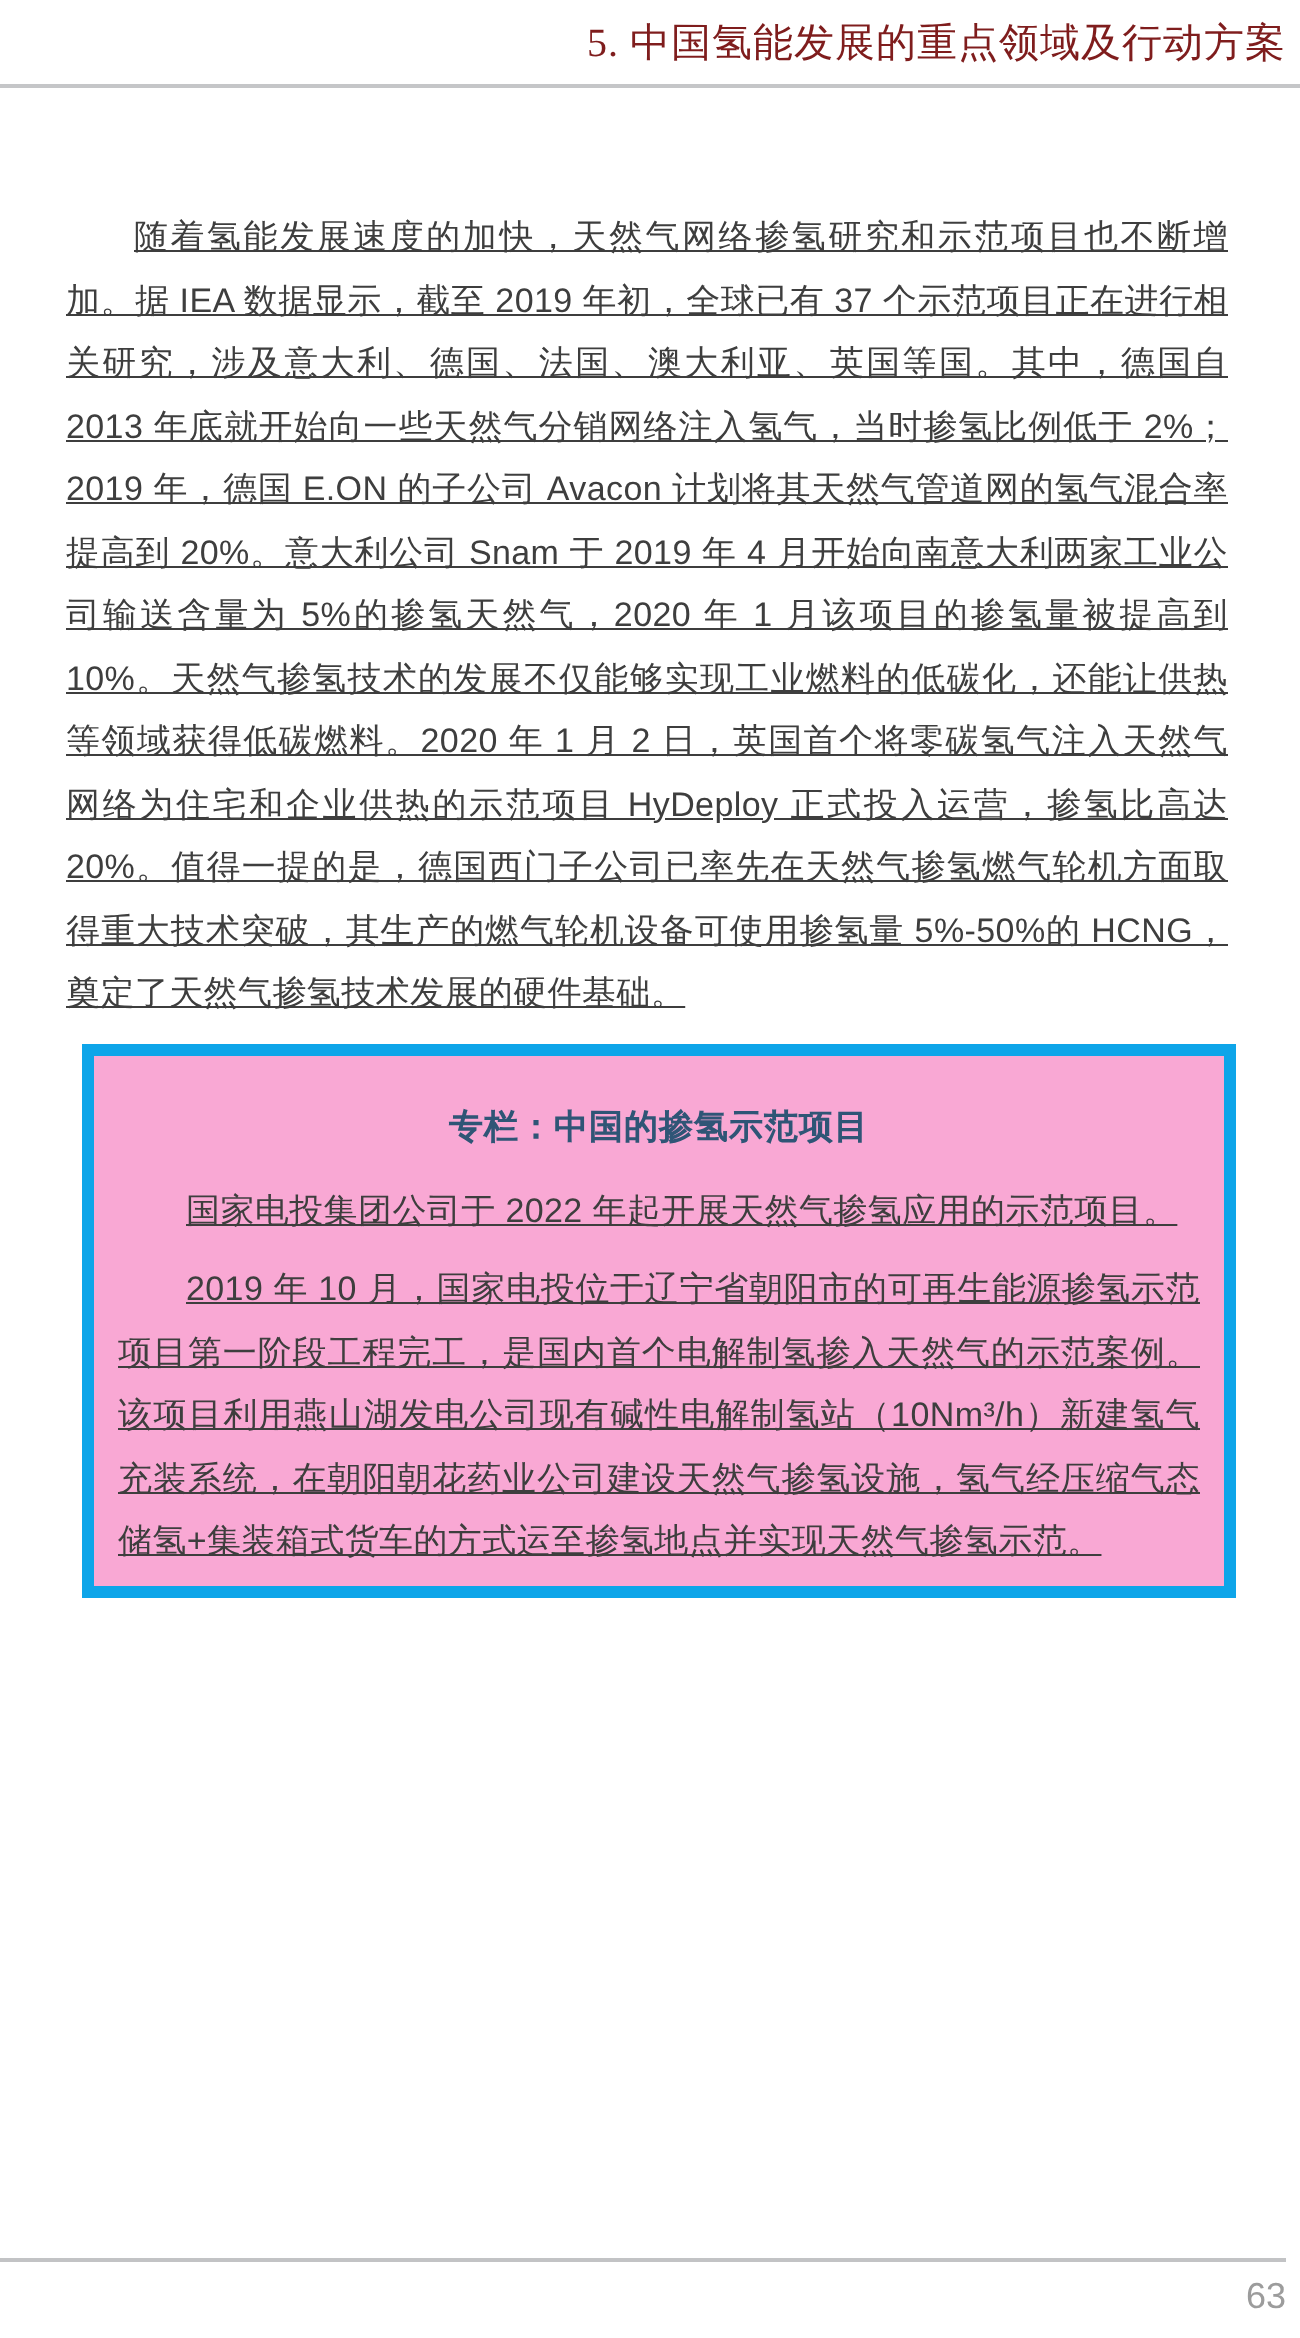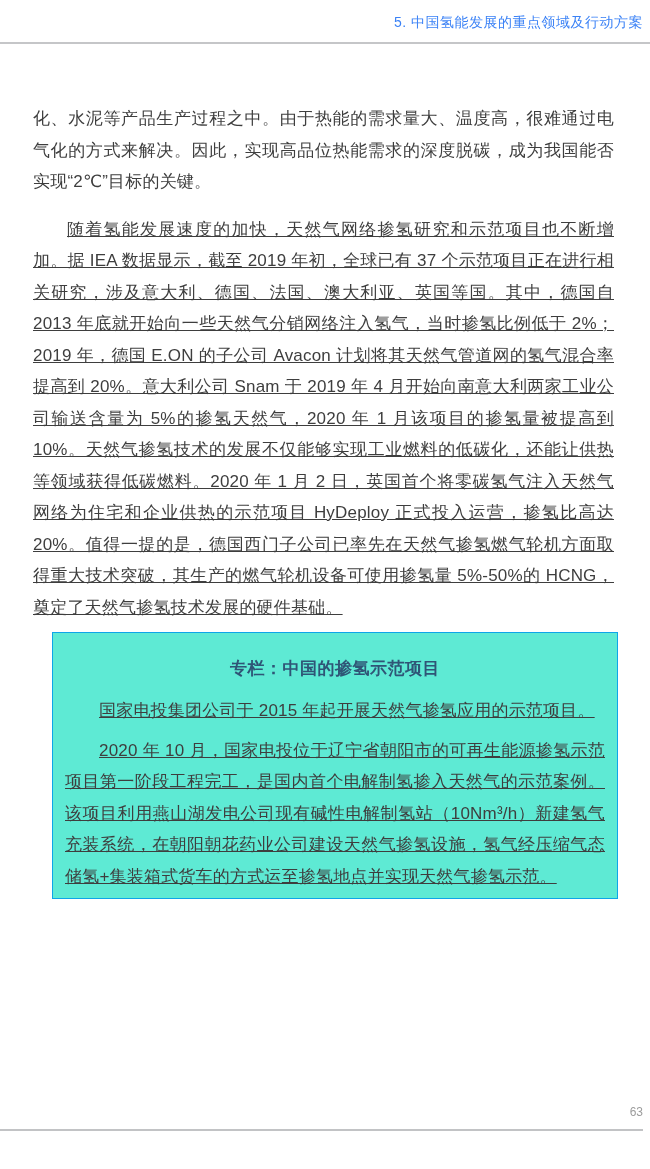--- a/index.html
+++ b/index.html
@@ -15,25 +15,26 @@
     overflow: hidden;
     font-family: "Liberation Sans", "DejaVu Sans", sans-serif;
     color: #3e3e3e;
   }
 
   
   .header-title {
     position: absolute;
     top: 11px;
     right: 7px;
-    font-size: 14px;
+    font-size: 20px;
     line-height: 22px;
     letter-spacing: 0.5px;
-    color: #3b82f6;
+    color: #7f1d1d;
     white-space: nowrap;
+    font-family: Liberation Serif, serif;
   }
   .header-rule {
     position: absolute;
     top: 42px;
     left: 0;
     width: 650px;
     height: 2px;
     background: #c5c6c8;
   }
 
@@ -53,25 +54,25 @@
     color: #3e3e3e;
     letter-spacing: 0.2px;
   }
   .para.indent { text-indent: 2em; text-decoration: underline; }
   .para + .para { margin-top: 16px; }
 
   
   .callout {
     box-sizing: border-box;
     margin-top: 9px;
-    margin-left: 19px;
+    margin-left: 8px;
     margin-right: -4px;
-    border: 1px solid #0ea5e9;
+    border: 6px solid #0ea5e9;
     padding: 16px 12px 6px 12px;
-    background: #5eead4;
+    background: #f9a8d4;
   }
   .callout-title {
     margin: 8px 0 14px 0;
     font-size: 17px;
     line-height: 24px;
     font-weight: bold;
     text-align: center;
     color: #2f5576;
     letter-spacing: 0.5px;
   }
@@ -82,47 +83,46 @@
   .footer-rule {
     position: absolute;
     top: 1129px;
     left: 0;
     width: 643px;
     height: 2px;
     background: #c2c3c5;
   }
   .page-number {
     position: absolute;
-    top: 1102px;
+    top: 1138px;
     right: 7px;
-    font-size: 12px;
+    font-size: 18px;
     line-height: 20px;
     color: #9c9c9c;
   }
 </style>
 </head>
 <body>
 
 <div class="page">
 
   <div class="header-title">5. 中国氢能发展的重点领域及行动方案</div>
   <div class="header-rule"></div>
 
   <main class="content">
 
-    <p class="para">化、水泥等产品生产过程之中。由于热能的需求量大、温度高，很难通过电气化的方式来解决。因此，实现高品位热能需求的深度脱碳，成为我国能否实现“2℃”目标的关键。</p>
 
     <p class="para indent">随着氢能发展速度的加快，天然气网络掺氢研究和示范项目也不断增加。据 IEA 数据显示，截至 2019 年初，全球已有 37 个示范项目正在进行相关研究，涉及意大利、德国、法国、澳大利亚、英国等国。其中，德国自 2013 年底就开始向一些天然气分销网络注入氢气，当时掺氢比例低于 2%；2019 年，德国 E.ON 的子公司 Avacon 计划将其天然气管道网的氢气混合率提高到 20%。意大利公司 Snam 于 2019 年 4 月开始向南意大利两家工业公司输送含量为 5%的掺氢天然气，2020 年 1 月该项目的掺氢量被提高到 10%。天然气掺氢技术的发展不仅能够实现工业燃料的低碳化，还能让供热等领域获得低碳燃料。2020 年 1 月 2 日，英国首个将零碳氢气注入天然气网络为住宅和企业供热的示范项目 HyDeploy 正式投入运营，掺氢比高达 20%。值得一提的是，德国西门子公司已率先在天然气掺氢燃气轮机方面取得重大技术突破，其生产的燃气轮机设备可使用掺氢量 5%-50%的 HCNG，奠定了天然气掺氢技术发展的硬件基础。</p>
 
     <section class="callout">
       <h2 class="callout-title">专栏：中国的掺氢示范项目</h2>
 
-      <p class="para indent">国家电投集团公司于 2015 年起开展天然气掺氢应用的示范项目。</p>
+      <p class="para indent">国家电投集团公司于 2022 年起开展天然气掺氢应用的示范项目。</p>
 
-      <p class="para indent">2020 年 10 月，国家电投位于辽宁省朝阳市的可再生能源掺氢示范项目第一阶段工程完工，是国内首个电解制氢掺入天然气的示范案例。该项目利用燕山湖发电公司现有碱性电解制氢站（10Nm³/h）新建氢气充装系统，在朝阳朝花药业公司建设天然气掺氢设施，氢气经压缩气态储氢+集装箱式货车的方式运至掺氢地点并实现天然气掺氢示范。</p>
+      <p class="para indent">2019 年 10 月，国家电投位于辽宁省朝阳市的可再生能源掺氢示范项目第一阶段工程完工，是国内首个电解制氢掺入天然气的示范案例。该项目利用燕山湖发电公司现有碱性电解制氢站（10Nm³/h）新建氢气充装系统，在朝阳朝花药业公司建设天然气掺氢设施，氢气经压缩气态储氢+集装箱式货车的方式运至掺氢地点并实现天然气掺氢示范。</p>
 
     </section>
 
   </main>
 
   <div class="footer-rule"></div>
   <div class="page-number">63</div>
 
 </div>
 

